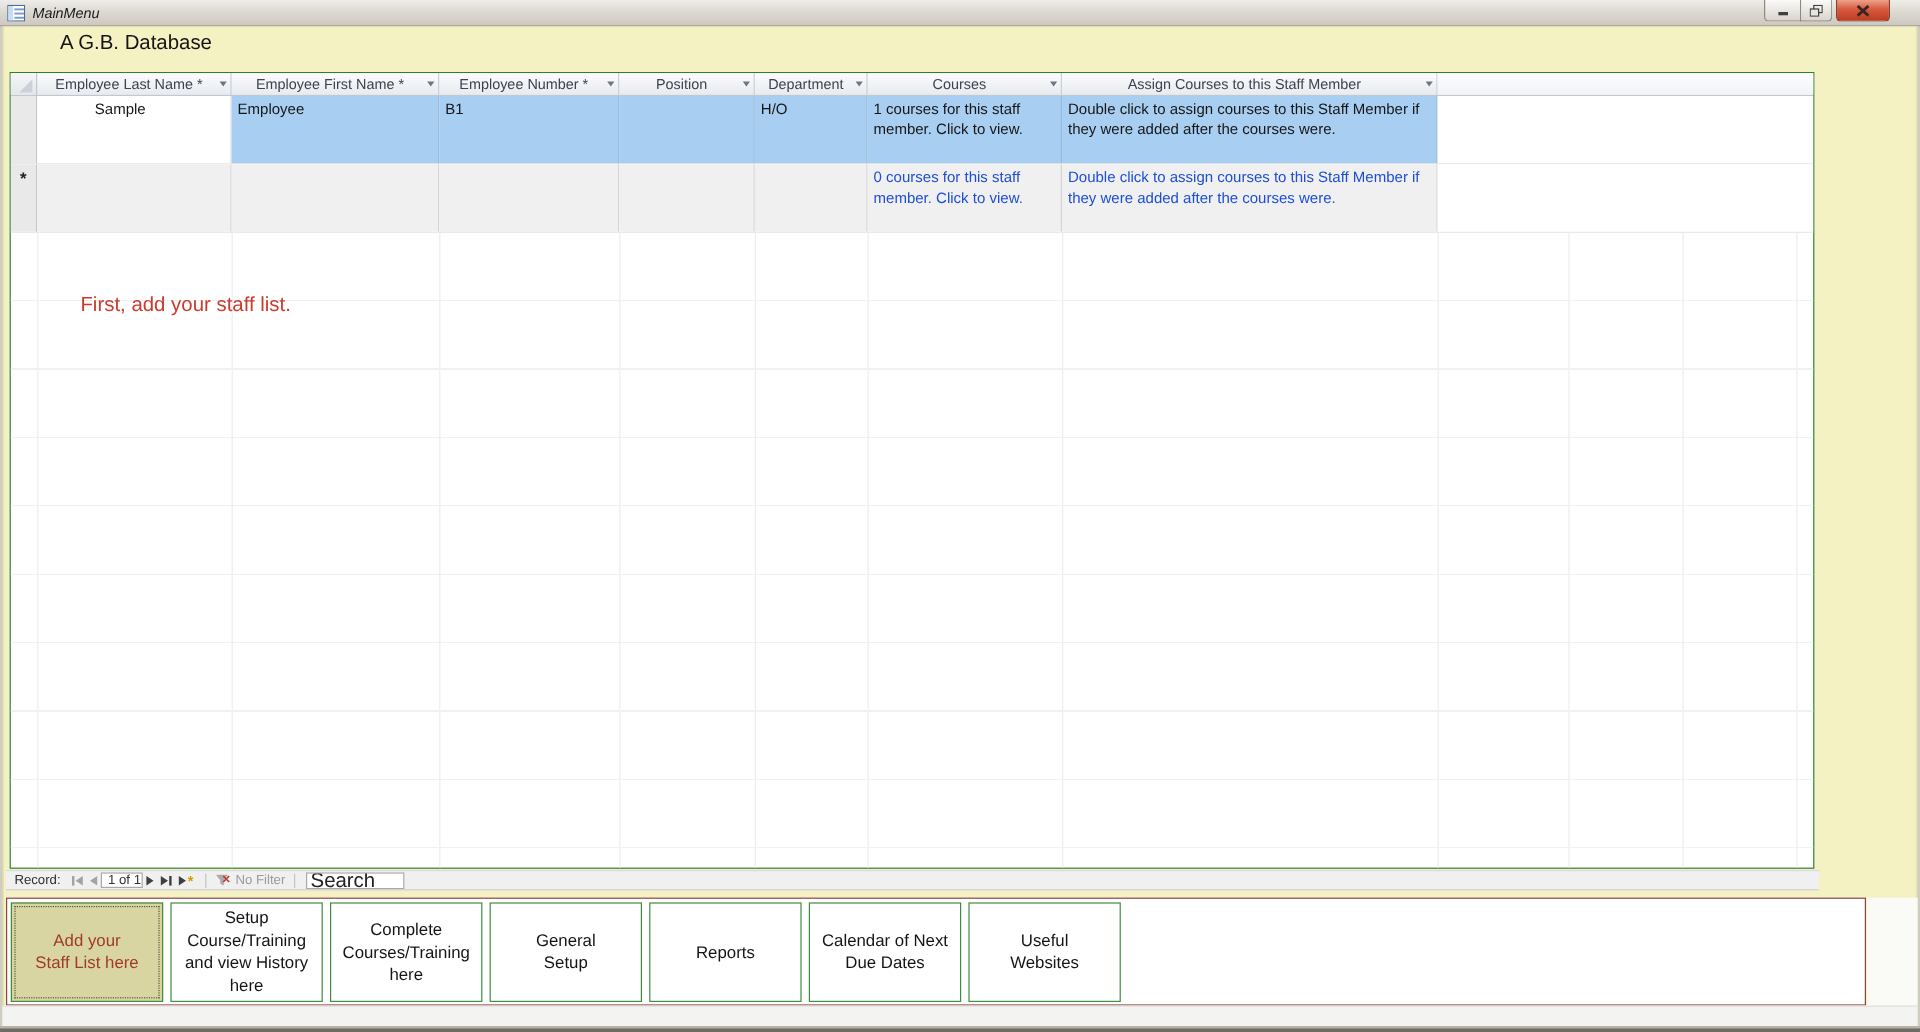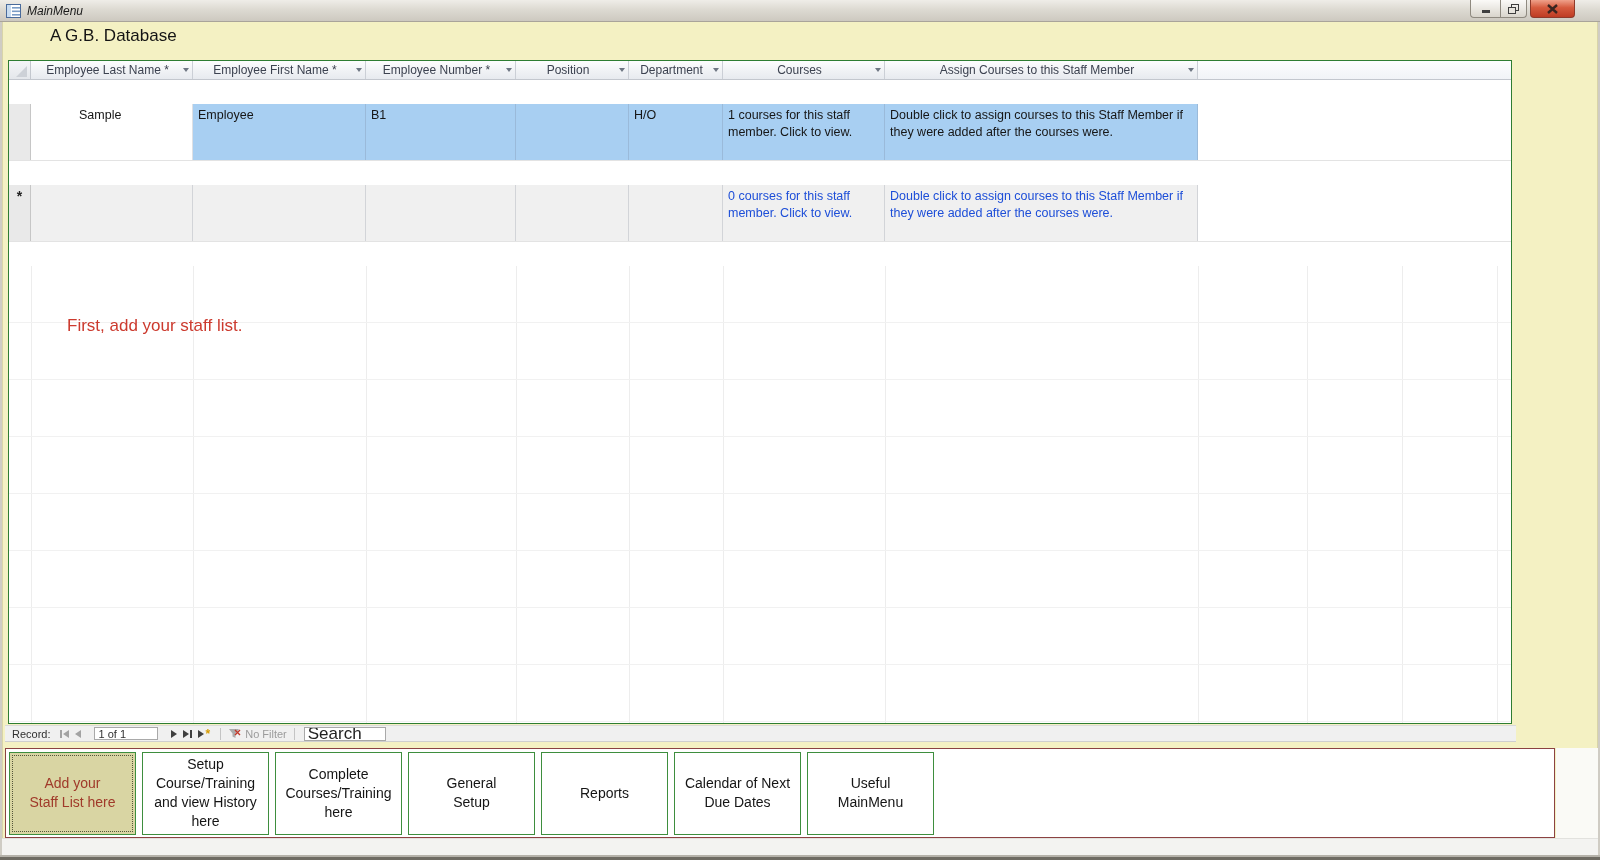--- a/index.html
+++ b/index.html
@@ -37,21 +37,21 @@
   .form-bg {
     position:absolute; left:2px; right:2px; top:22px; bottom:5px;
     background:#F4F1C3; border-left:1px solid #D8D4A8; border-right:1px solid #D8D4A8;
   }
   .form-title { position:absolute; left:50px; top:26px; font-size:17px; color:#141414; }
 
   
   .sheet {
     position:absolute; left:8px; top:60px; width:1504px; height:664px;
     border:1px solid #2E7D32; background:#FFFFFF;
-    display:flex; flex-direction:column; font-size:12.5px; color:#161616;gap:24px;
+    display:flex; flex-direction:column; font-size:12.5px; color:#161616;
   }
   .hdr-row {
     display:flex; height:19px; flex:none;
     background:linear-gradient(to bottom,#FDFDFE 0%,#F0F2F5 55%,#E7EAEF 100%);
     border-bottom:1px solid #C3C7CE;
     font-size:12px; color:#3C4250;
   }
   .hdr-cell {
     position:relative; display:flex; align-items:center; justify-content:center;
     border-right:1px solid #CBCFD6; padding:0 12px 0 4px; cursor:pointer;
@@ -108,22 +108,22 @@
     display:flex; align-items:center; font-size:11px; color:#303030;
   }
   .rec-label { margin:0 6px 0 7px; }
   .nav-btn { display:flex; align-items:center; margin:0 3px; cursor:pointer; gap:1px; }
   .nav-btn.dim { color:#A3A3A3; }
   .nav-btn.dark { color:#3F3F3F; }
   .tri-r { width:0; height:0; border-top:4px solid transparent; border-bottom:4px solid transparent; border-left:6px solid currentColor; }
   .tri-l { width:0; height:0; border-top:4px solid transparent; border-bottom:4px solid transparent; border-right:6px solid currentColor; }
   .nav-bar-i { width:2px; height:8px; background:currentColor; }
   .rec-pos {
-    width:64px; height:13px; background:#FFFFFF; border:1px solid #A9A9A9;
-    margin:0 10px; padding:0 0 0 4px; line-height:12px; cursor:text;
+    width:35px; height:13px; background:#FFFFFF; border:1px solid #A9A9A9;
+    margin:0 0; padding:0 0 0 4px; line-height:12px; cursor:text;text-align:right;
   }
   .new-star { color:#D79B00; font-weight:bold; font-size:12px; line-height:8px; margin-left:1px; }
   .vdiv { width:1px; height:12px; background:#C4C4C4; margin:0 7px; }
   .filter-zone { display:flex; align-items:center; color:#9B9B9B; cursor:pointer; }
   .filter-zone svg { margin-right:4px; }
   .search-input {
     width:82px; height:14px; border:1px solid #A9A9A9; background:#fff;
     font-size:17px; font-family:"Liberation Sans", sans-serif; padding:0 3px; margin-left:2px;
   }
   .search-input::placeholder { color:#222; opacity:1; }
@@ -300,20 +300,20 @@
 here</div>
     <div class="cmd-btn">Complete
 Courses/Training
 here</div>
     <div class="cmd-btn">General
 Setup</div>
     <div class="cmd-btn">Reports</div>
     <div class="cmd-btn">Calendar of Next
 Due Dates</div>
     <div class="cmd-btn">Useful
-MainMenu</div>
+Websites</div>
   </div>
   <div class="footer-right"></div>
 
   <div class="bottom-strip"></div>
   <div class="win-bottom1"></div>
   <div class="win-bottom2"></div>
 </div>
 
 </body></html>

